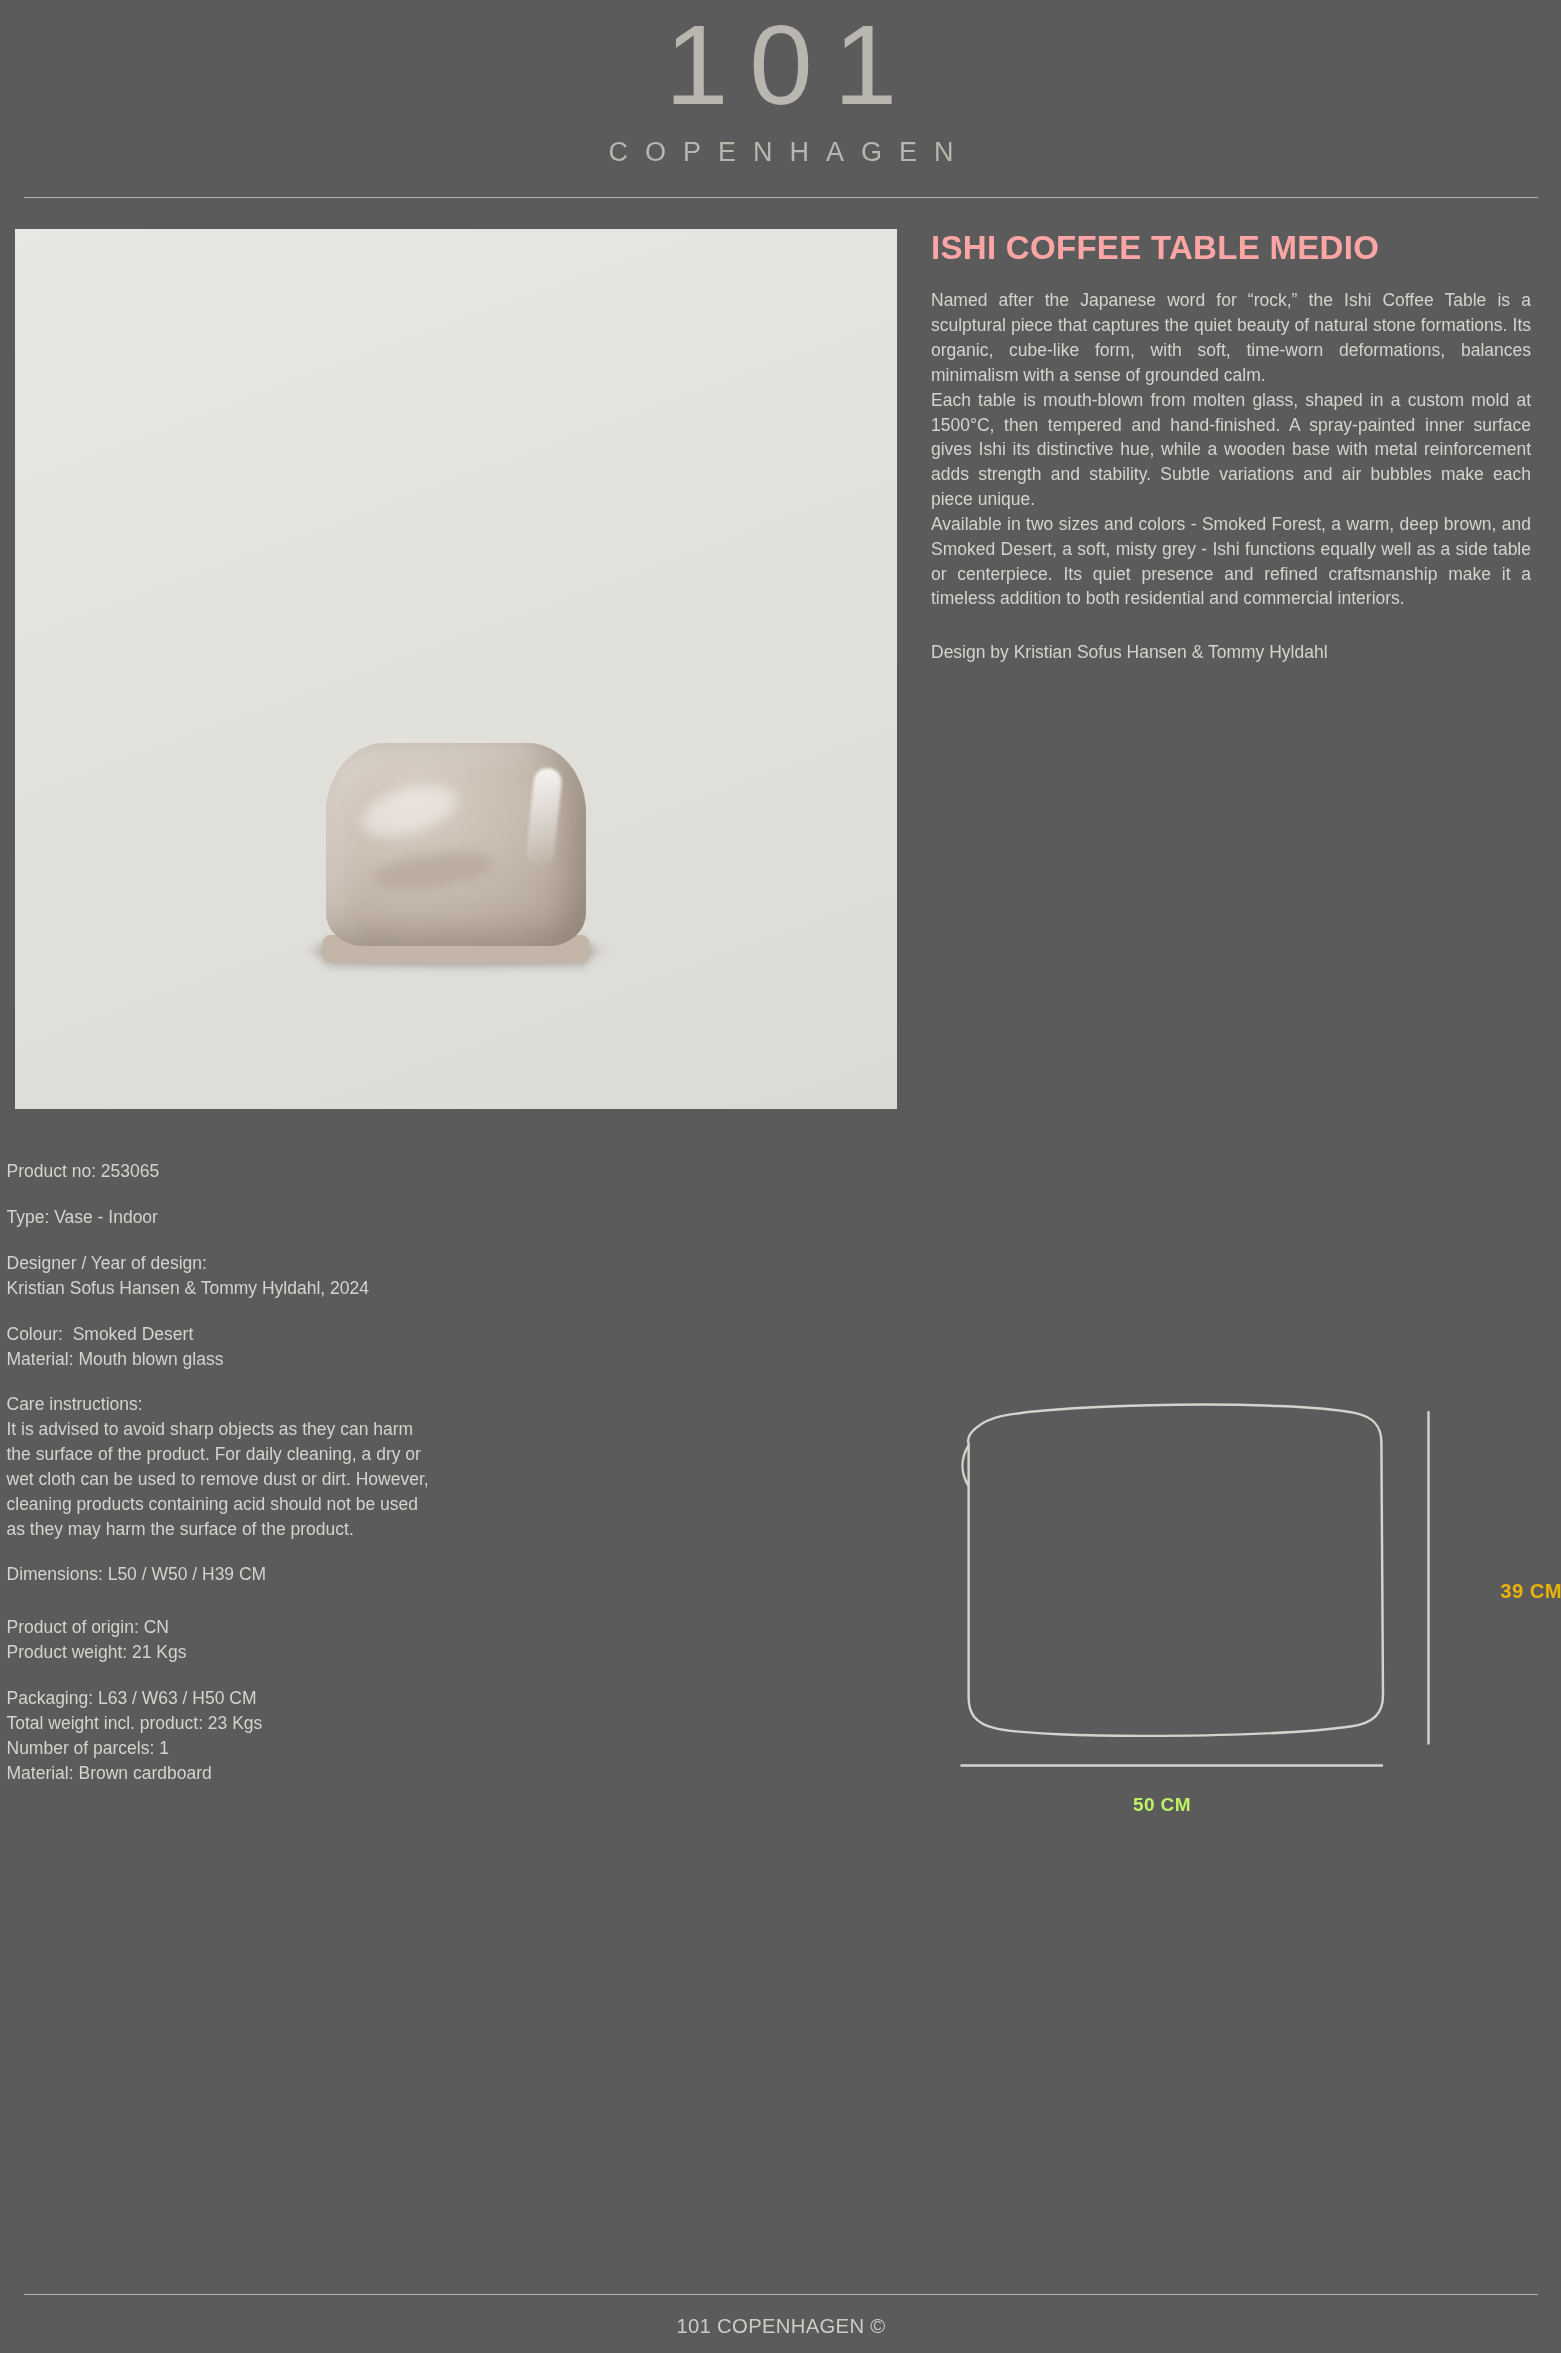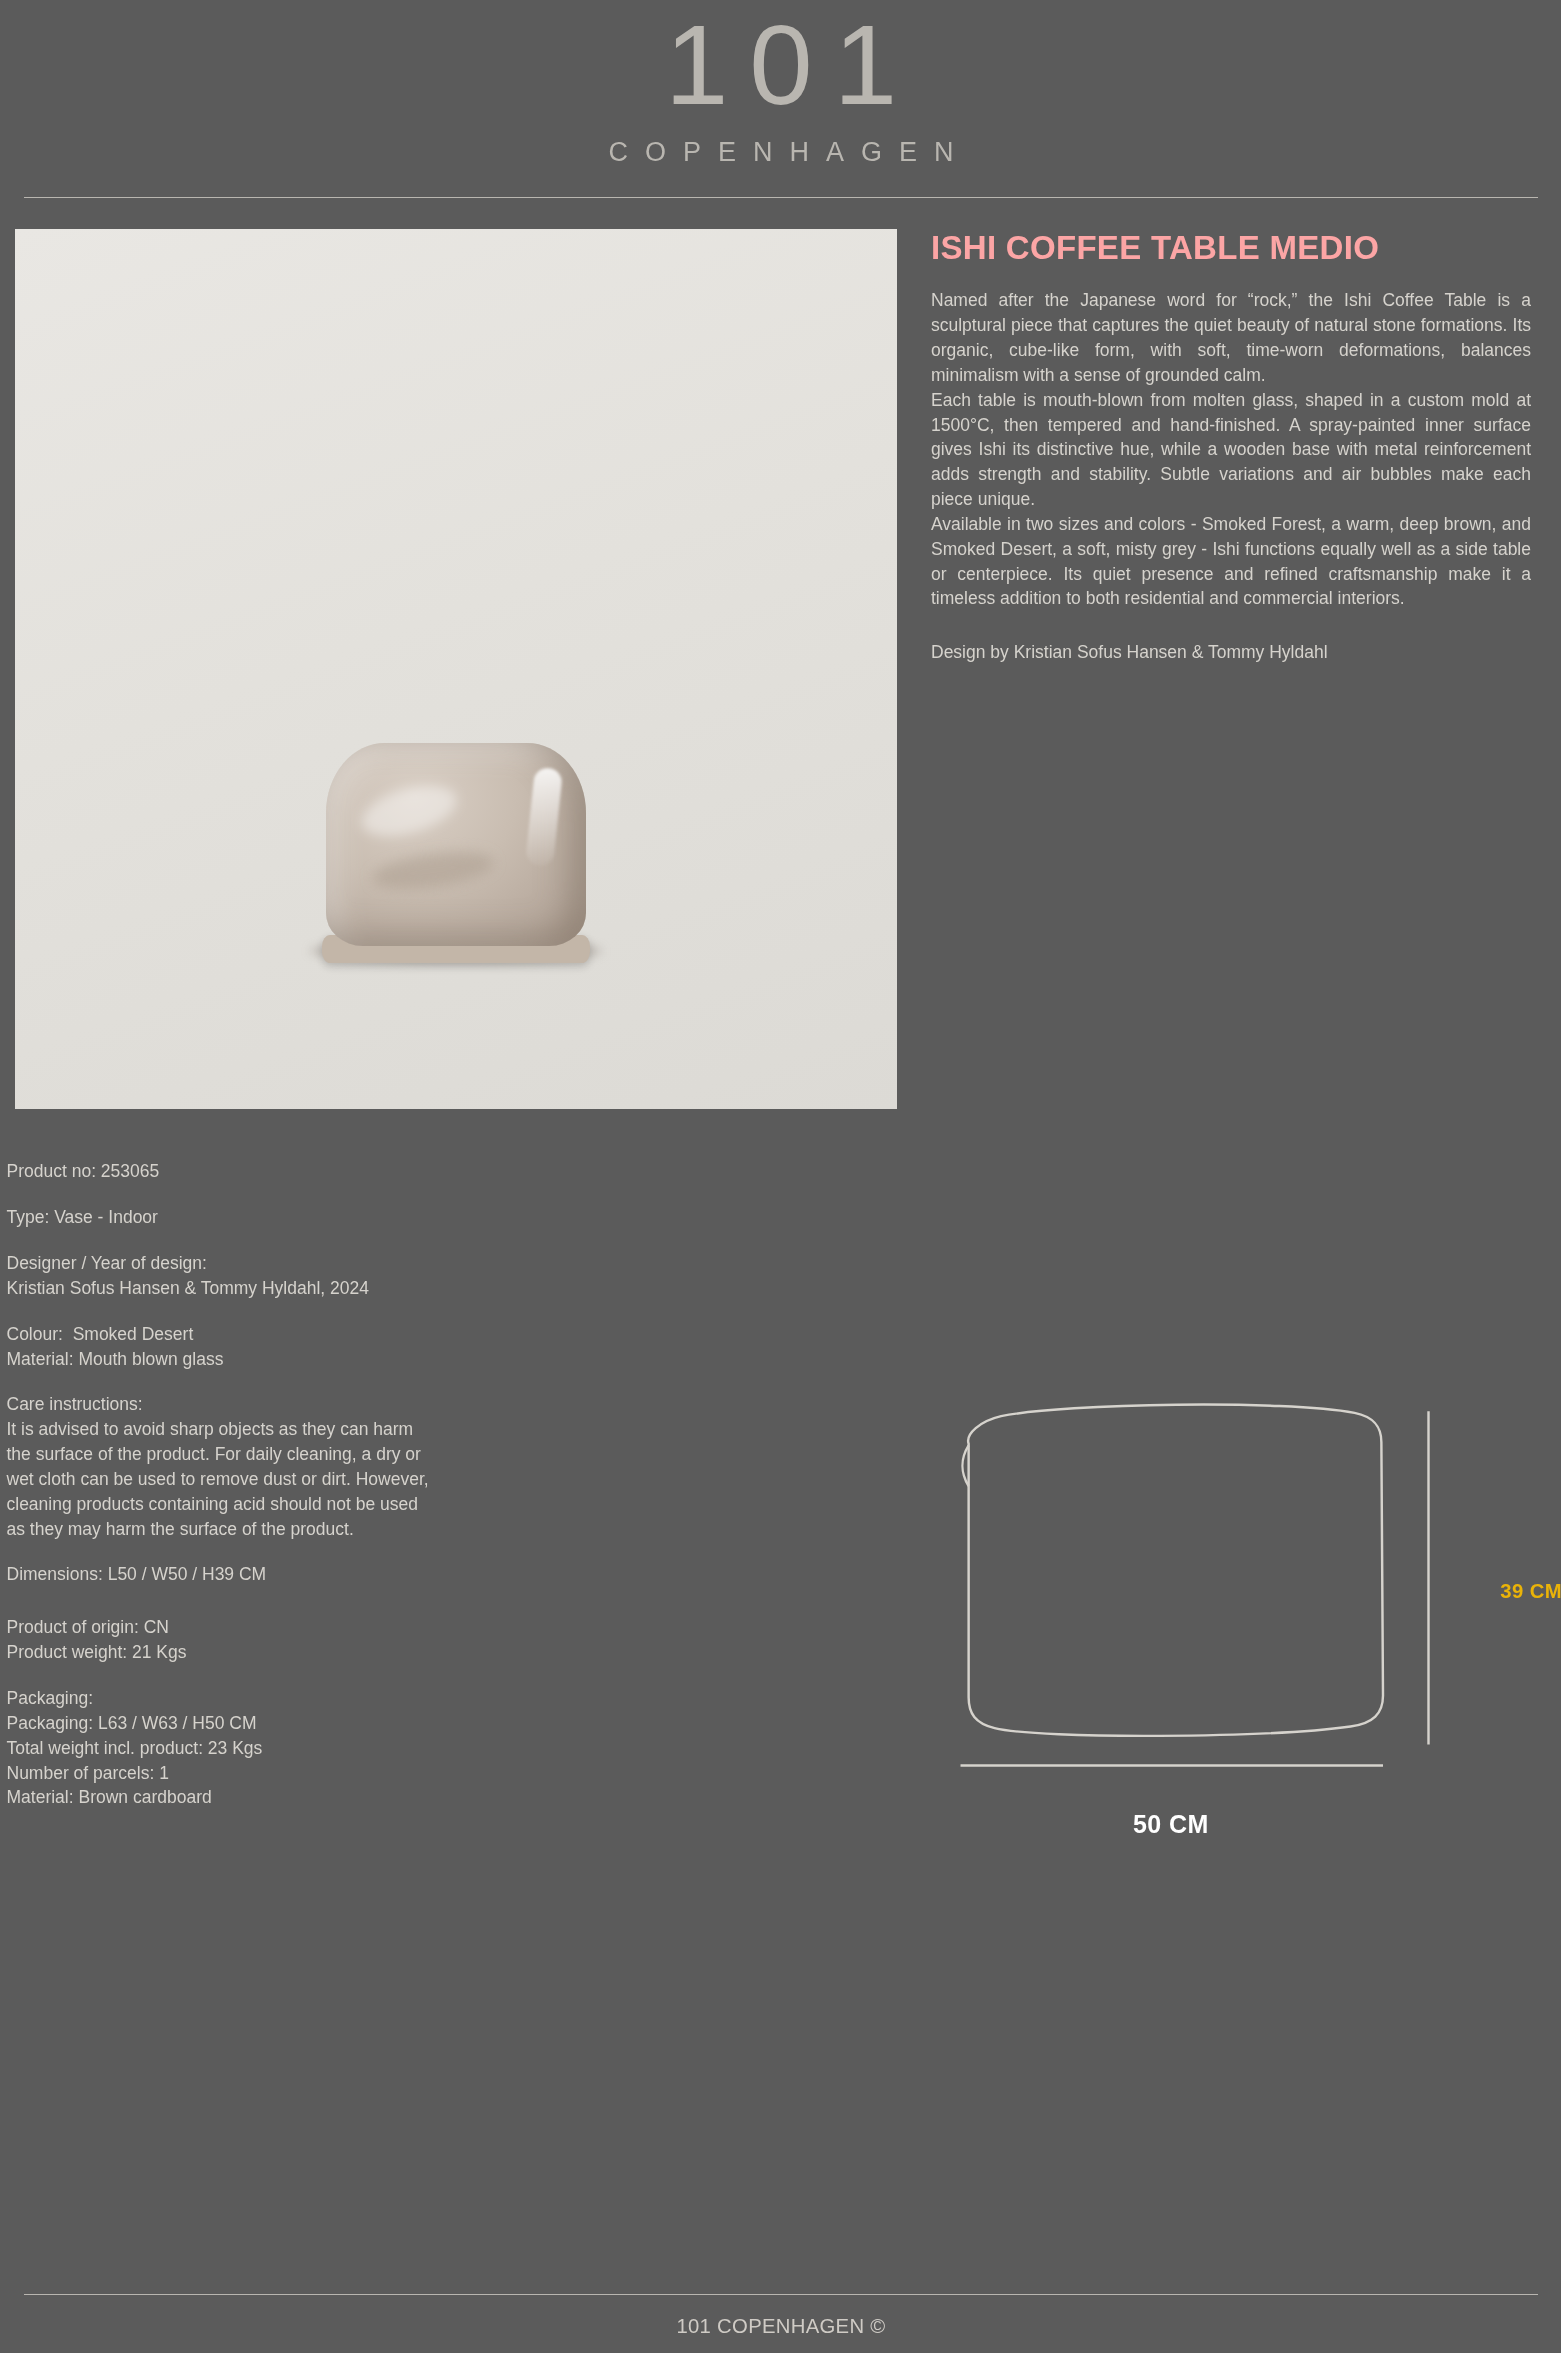--- a/index.html
+++ b/index.html
@@ -184,24 +184,24 @@
     right: 0px;
     top: 185px;
     font-size: 20.3px;
     font-weight: bold;
     color: #eab308;
     letter-spacing: 0.4px;
   }
   .dim-width-label {
     position: absolute;
     left: 189px;
-    top: 415px;
-    font-size: 25px;
+    top: 399px;
+    font-size: 19px;
     font-weight: bold;
-    color: #ffffff;
+    color: #bef264;
     letter-spacing: 0.4px;
   }
 
   
   .rule-bottom {
     position: absolute;
     left: 24.4px;
     right: 24.4px;
     bottom: 59px;
     border-top: 1.6px solid #b9b6b0;
@@ -275,21 +275,20 @@
 as they may harm the surface of the product.</div>
     </div>
     <div class="spec-block" style="margin-bottom:28px;">
       <div class="spec-line">Dimensions: L50 / W50 / H39 CM</div>
     </div>
     <div class="spec-block">
       <div class="spec-line">Product of origin: CN</div>
       <div class="spec-line">Product weight: 21 Kgs</div>
     </div>
     <div class="spec-block">
-      <div class="spec-line">Packaging:</div>
       <div class="spec-line">Packaging: L63 / W63 / H50 CM</div>
       <div class="spec-line">Total weight incl. product: 23 Kgs</div>
       <div class="spec-line">Number of parcels: 1</div>
       <div class="spec-line">Material: Brown cardboard</div>
     </div>
   </div>
 
   <div class="dims">
     <div class="dim-wrap">
       <svg width="618" height="390" viewBox="0 0 760 480">

